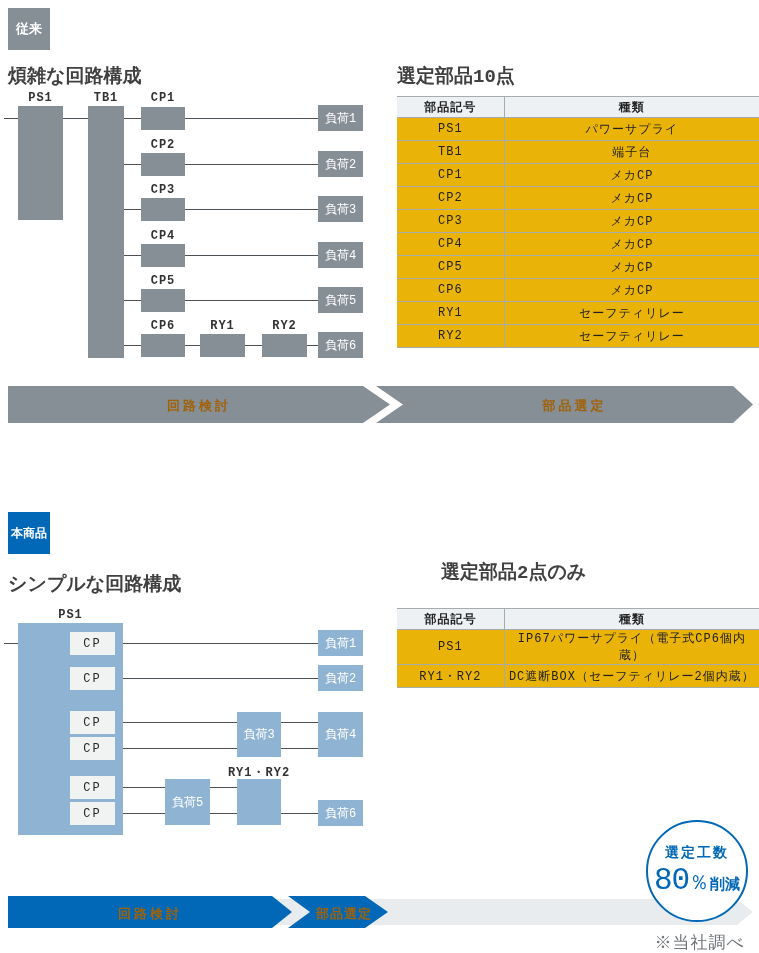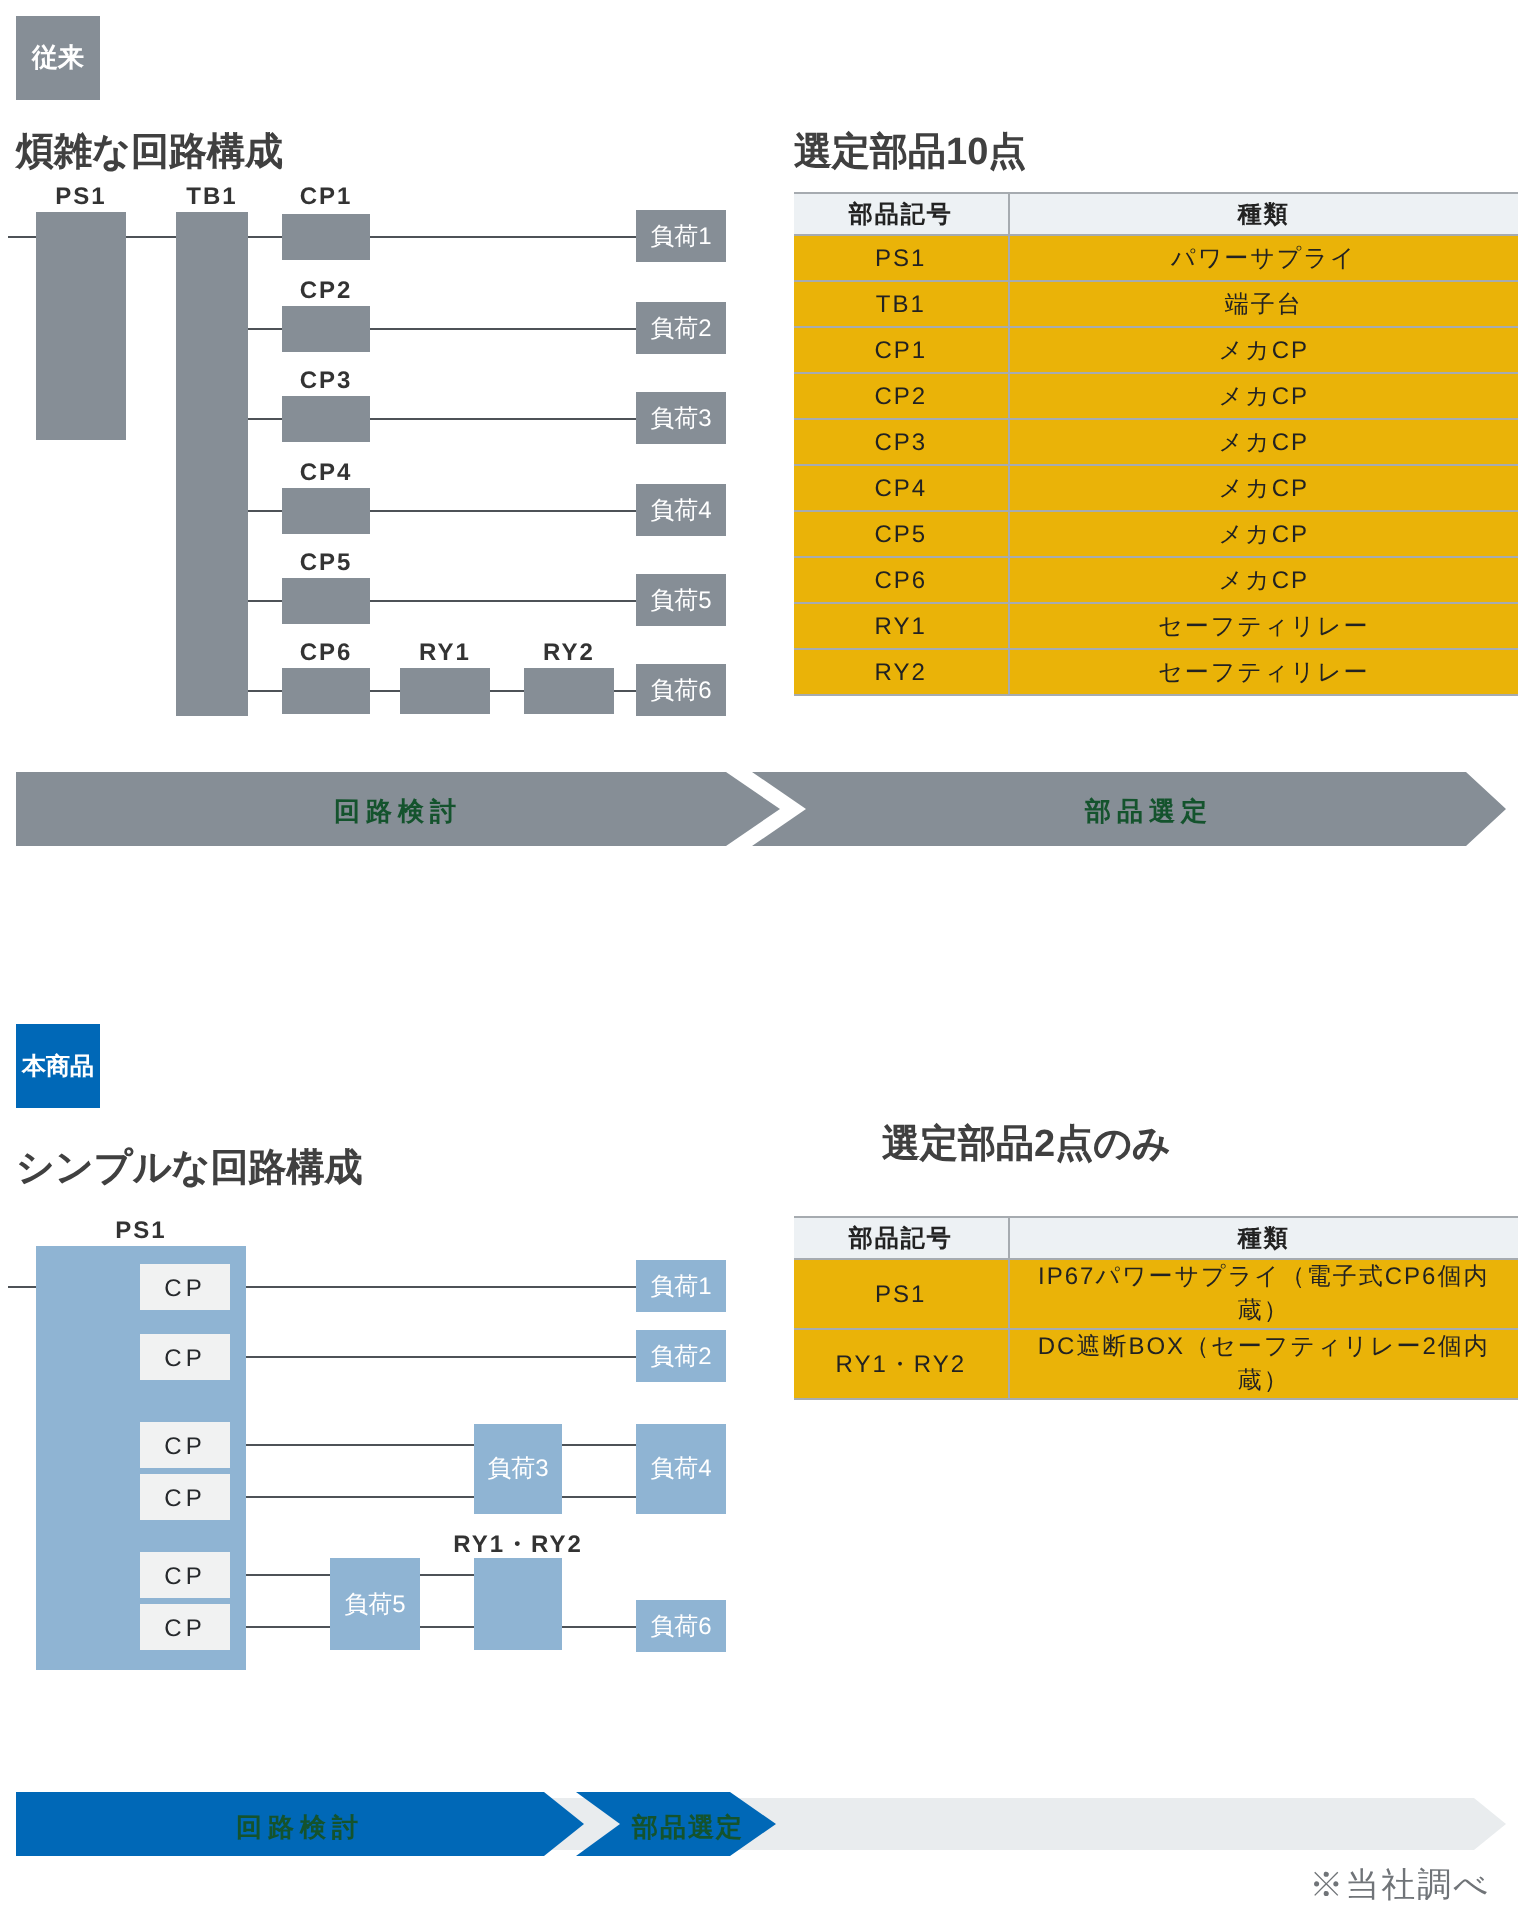--- a/index.html
+++ b/index.html
@@ -1,18 +1,18 @@
 <!DOCTYPE html>
 <html><head>
 <meta charset="utf-8">
 <style>
   html,body { margin:0; padding:0; background:#fff; }
   .page {
     position:relative; width:759px; height:953px; background:#ffffff;
-    font-family:Liberation Sans, sans-serif; overflow:hidden;border-radius:19px;
+    font-family:Liberation Mono, monospace; overflow:hidden;border-radius:19px;
   }
   .layer { position:absolute; left:0; top:0; z-index:0; }
   .abs { position:absolute; z-index:1; }
   .badge {
     width:42px; height:42px; display:flex; align-items:center; justify-content:center;
     color:#fff; font-weight:bold; z-index:1;
   }
   .badge-old { background:#868e96; font-size:13px; }
   .badge-new { background:#0068b7; font-size:12px; }
   .sec-title { font-size:18px; color:#333; letter-spacing:0.5px; white-space:nowrap; z-index:1; }
@@ -31,21 +31,21 @@
   .parts-table { border-collapse:collapse; background:#eab308; font-size:12px; color:#222; z-index:1; }
   .parts-table th { background:#edf1f4; font-weight:bold; height:20px; }
   .parts-table td { height:22px; }
   .parts-table th, .parts-table td {
     border-top:1px solid #a6abb0; border-bottom:1px solid #a6abb0;
     text-align:center; padding:0 2px; letter-spacing:1px;
   }
   .parts-table .c1 { border-right:1px solid #a6abb0; width:103px; }
   .parts-table .c2 { width:251px; }
   .arrow-text {
-    color:#14532d; font-size:13px; font-weight:bold; letter-spacing:3px;
+    color:#a16207; font-size:13px; font-weight:bold; letter-spacing:3px;
     text-align:center; z-index:1; white-space:nowrap;
   }
   .circle-badge {
     left:646px; top:820px; width:102px; height:102px; border-radius:50%;
     background:#fff; border:2px solid #0068b7; box-sizing:border-box; z-index:3;
     display:flex; flex-direction:column; align-items:center; justify-content:center;
   }
   .circle-line1 { color:#0068b7; font-size:14px; font-weight:bold; letter-spacing:2px; }
   .circle-line2 { color:#0068b7; margin-top:1px; display:flex; align-items:baseline; }
   .circle-value { font-size:31px; letter-spacing:-1px; }
@@ -234,16 +234,24 @@
     <tr>
           <td class="c1">RY1・RY2</td>
           <td class="c2">DC遮断BOX（セーフティリレー2個内蔵）</td>
         </tr>
   </tbody>
     </table>
 
   <div class="abs arrow-text" style="left:8px; width:284px; top:905px;">回路検討</div>
   <div class="abs arrow-text" style="left:296px; width:96px; top:905px; letter-spacing:1px;">部品選定</div>
 
+  <div class="abs circle-badge">
+    <div class="circle-line1">選定工数</div>
+    <div class="circle-line2">
+      <span class="circle-value">80</span>
+        <span class="circle-pct">％</span>
+        <span class="circle-suffix">削減</span>
+    </div>
+  </div>
 
   <div class="abs footnote" style="right:14px; top:931px;">※当社調べ</div>
 
 </div>
 
 </body></html>

